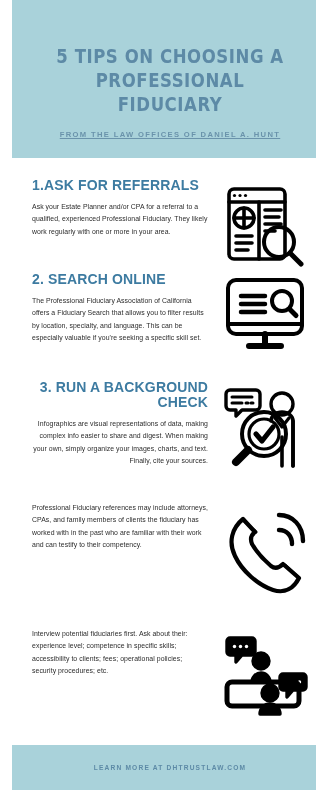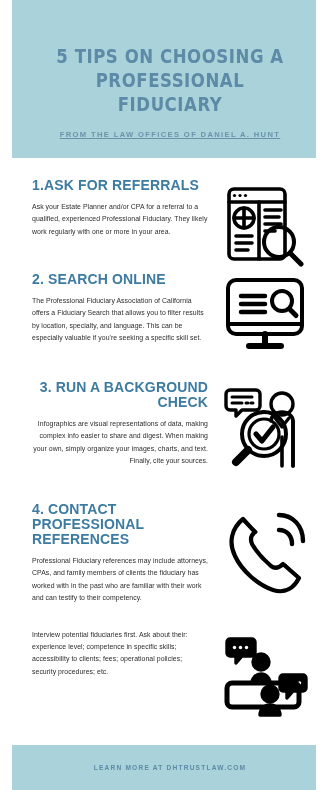--- a/index.html
+++ b/index.html
@@ -197,21 +197,20 @@
           <circle cx="44" cy="52" r="22" stroke-width="4"></circle>
           <circle cx="44" cy="52" r="15" stroke-width="3.2"></circle>
           <path d="M36 52 L42 59 L53 45" stroke-width="5"></path>
           <path d="M28 68 L16 80" stroke-width="8"></path>
         </svg>
       </div>
     </div>
 
     <div class="tip tip-4">
       <div class="tip-text">
-        <div class="tip-title">4. CONTACT PROFESSIONAL REFERENCES</div>
         <div class="tip-body">Professional Fiduciary references may include attorneys, CPAs, and family members of clients the fiduciary has worked with in the past who are familiar with their work and can testify to their competency.</div>
       </div>
       <div class="tip-icon">
         <svg width="90" height="100" viewBox="0 0 90 100" fill="none" stroke="#000" stroke-width="4.2" stroke-linecap="round" stroke-linejoin="round">
           <path d="M22 15 C11 24 7 38 14 52 C21 67 37 81 52 86 C64 90 73 84 78 74 L62 60 C58 64 54 65 50 62 C43 56 35 47 31 40 C29 35 30 31 34 28 Z"></path>
           <path d="M22 16 L35 28" stroke-width="3"></path>
           <path d="M64 61 L77 73" stroke-width="3"></path>
           <path d="M58 11 C72 11 82 22 82 37" stroke-width="4.4"></path>
           <path d="M58 26 C66 26 71 32 71 40" stroke-width="4.4"></path>
         </svg>

